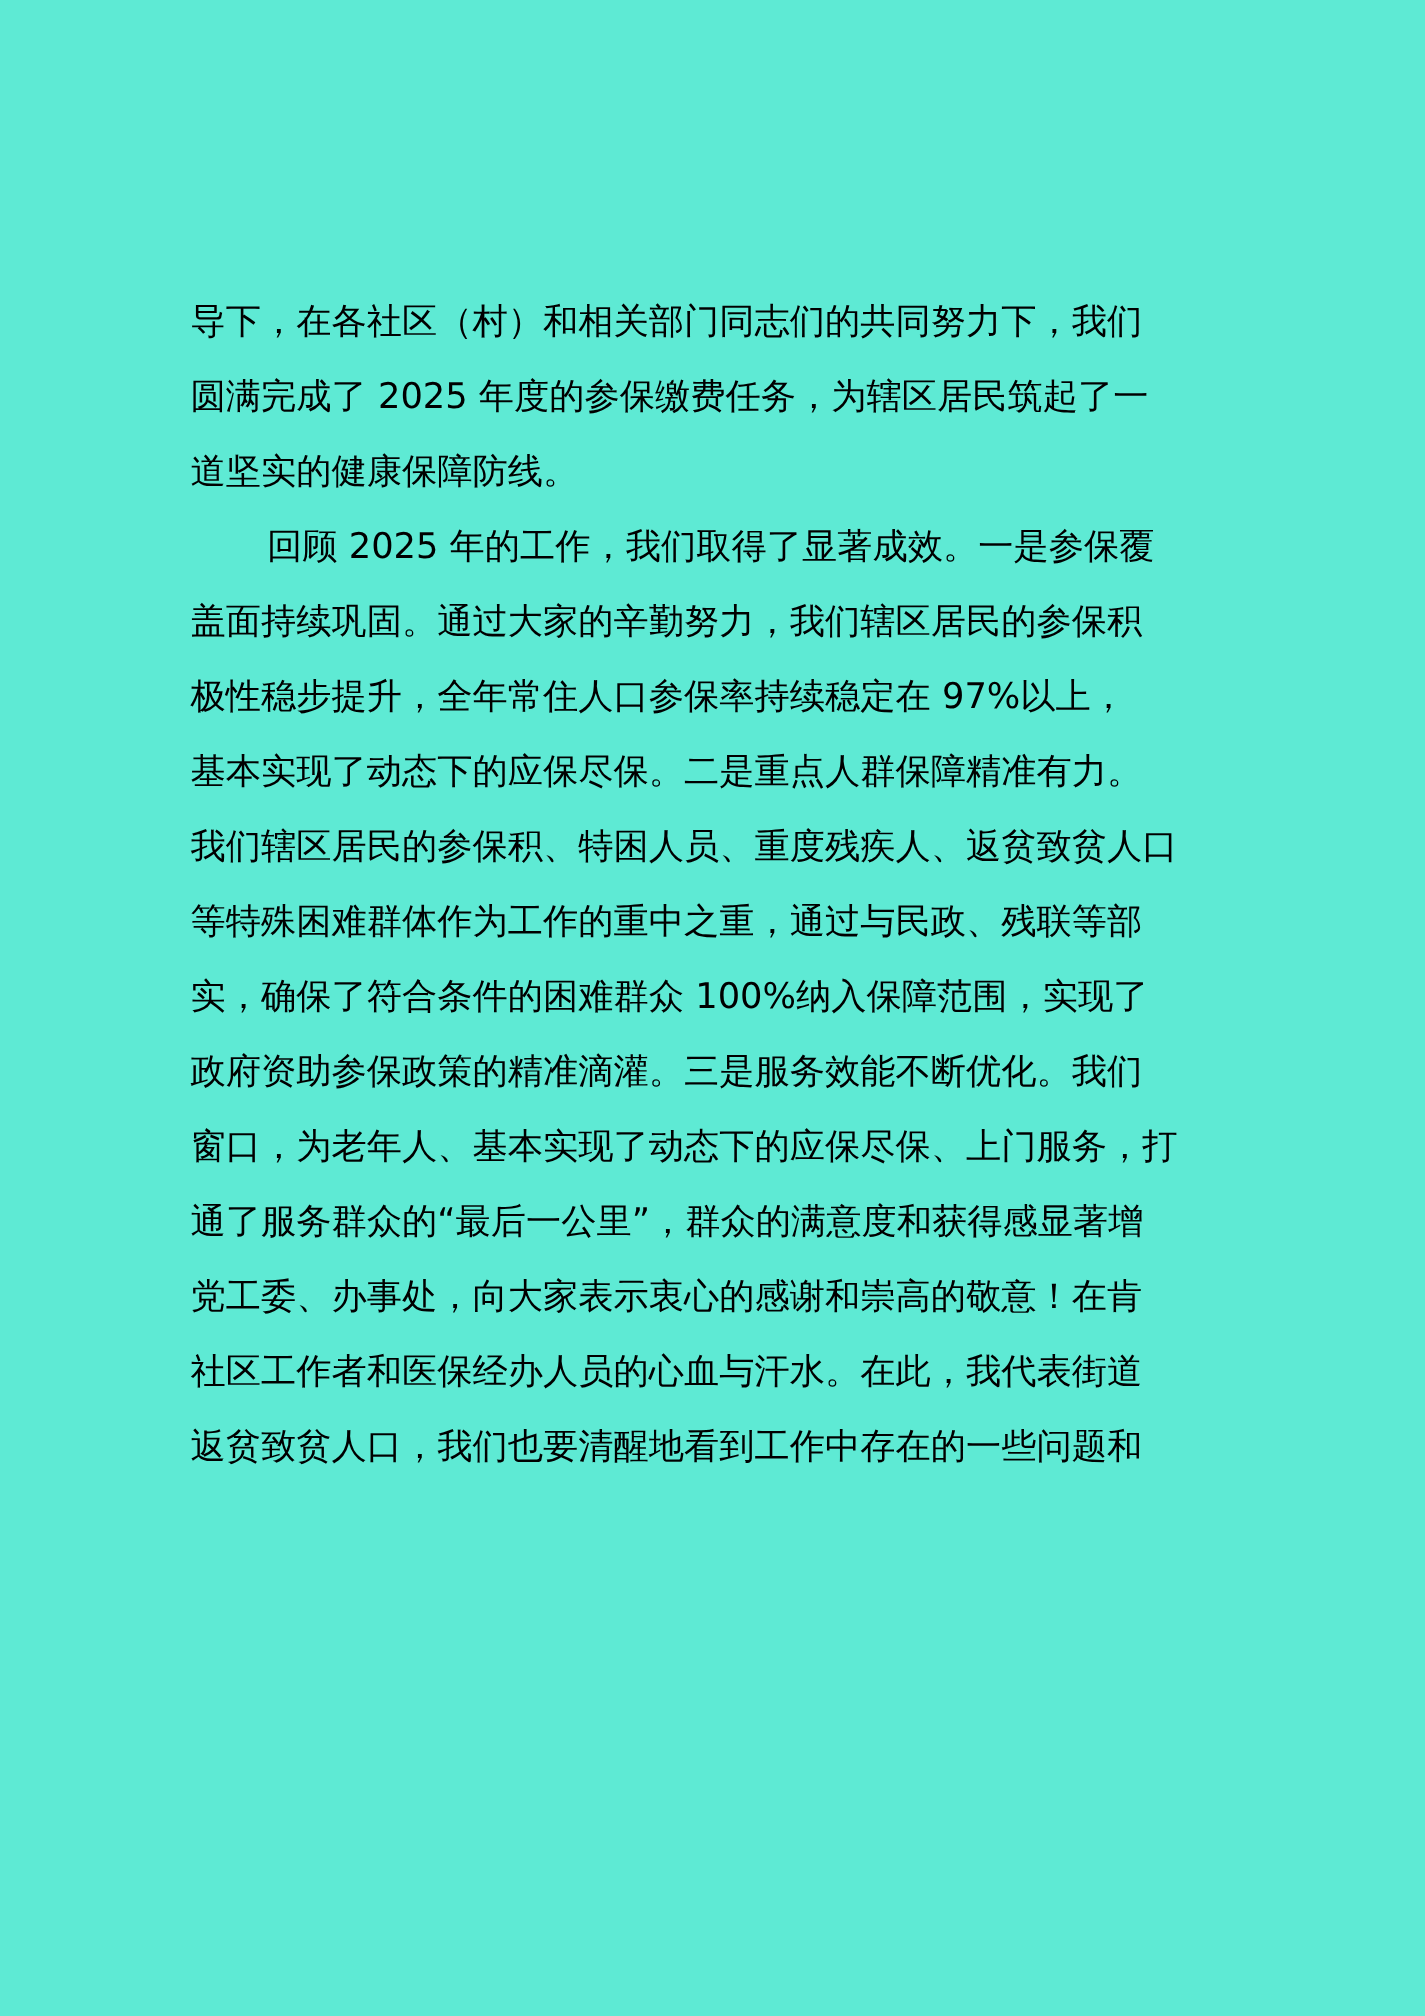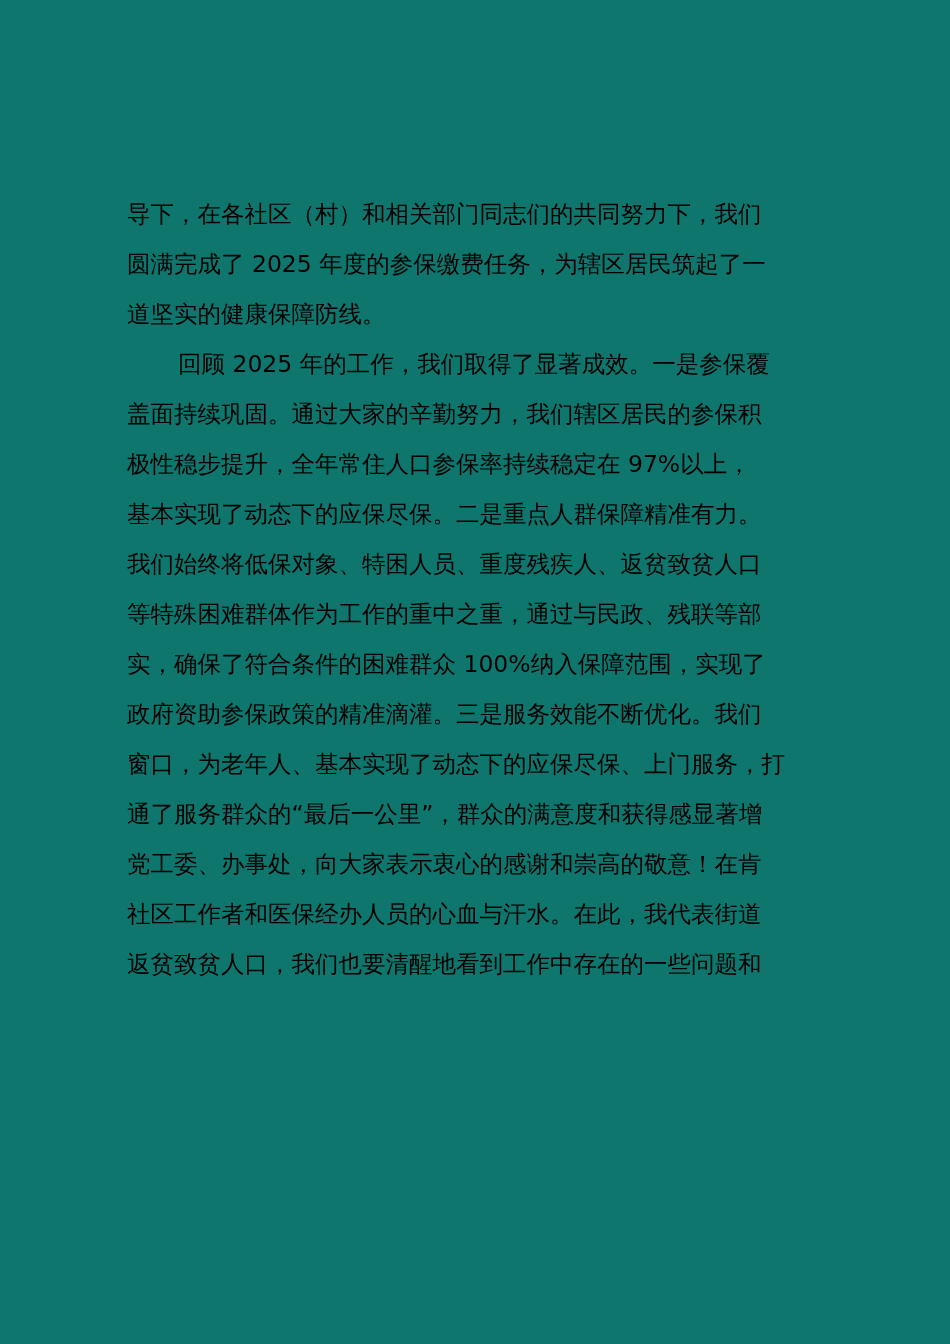--- a/index.html
+++ b/index.html
@@ -14,21 +14,21 @@
       overflow: hidden;
       font-family: "DejaVu Sans", sans-serif;
       color: #000000;
     }
     .page {
       position: absolute;
       left: 0;
       top: 0;
       width: 950px;
       height: 1344px;
-      background: #0f766e;
+      background: #5eead4;
     }
     .body-text {
       position: absolute;
       left: 127px;
       top: 189px;
       width: 700px;
     }
     .line {
       display: block;
       height: 50px;
@@ -49,21 +49,21 @@
     <div>
       <span class="line">导下，在各社区（村）和相关部门同志们的共同努力下，我们</span>
       <span class="line">圆满完成了 2025 年度的参保缴费任务，为辖区居民筑起了一</span>
       <span class="line">道坚实的健康保障防线。</span>
     </div>
     <div>
       <span class="line indent">回顾 2025 年的工作，我们取得了显著成效。一是参保覆</span>
       <span class="line">盖面持续巩固。通过大家的辛勤努力，我们辖区居民的参保积</span>
       <span class="line">极性稳步提升，全年常住人口参保率持续稳定在 97%以上，</span>
       <span class="line">基本实现了动态下的应保尽保。二是重点人群保障精准有力。</span>
-      <span class="line">我们始终将低保对象、特困人员、重度残疾人、返贫致贫人口</span>
+      <span class="line">我们辖区居民的参保积、特困人员、重度残疾人、返贫致贫人口</span>
       <span class="line">等特殊困难群体作为工作的重中之重，通过与民政、残联等部</span>
       <span class="line">实，确保了符合条件的困难群众 100%纳入保障范围，实现了</span>
       <span class="line">政府资助参保政策的精准滴灌。三是服务效能不断优化。我们</span>
       <span class="line">窗口，为老年人、基本实现了动态下的应保尽保、上门服务，打</span>
       <span class="line">通了服务群众的“最后一公里”，群众的满意度和获得感显著增</span>
       <span class="line">党工委、办事处，向大家表示衷心的感谢和崇高的敬意！在肯</span>
       <span class="line">社区工作者和医保经办人员的心血与汗水。在此，我代表街道</span>
       <span class="line">返贫致贫人口，我们也要清醒地看到工作中存在的一些问题和</span>
     </div>
   </div>

